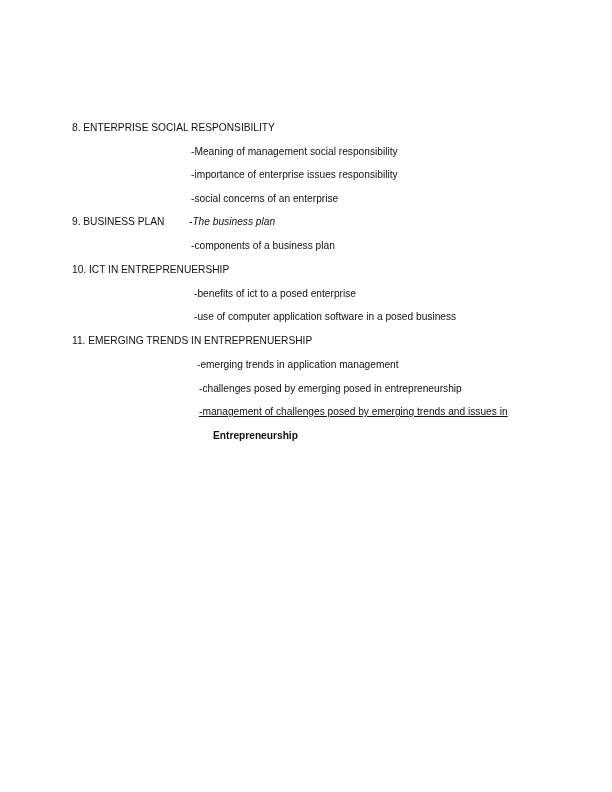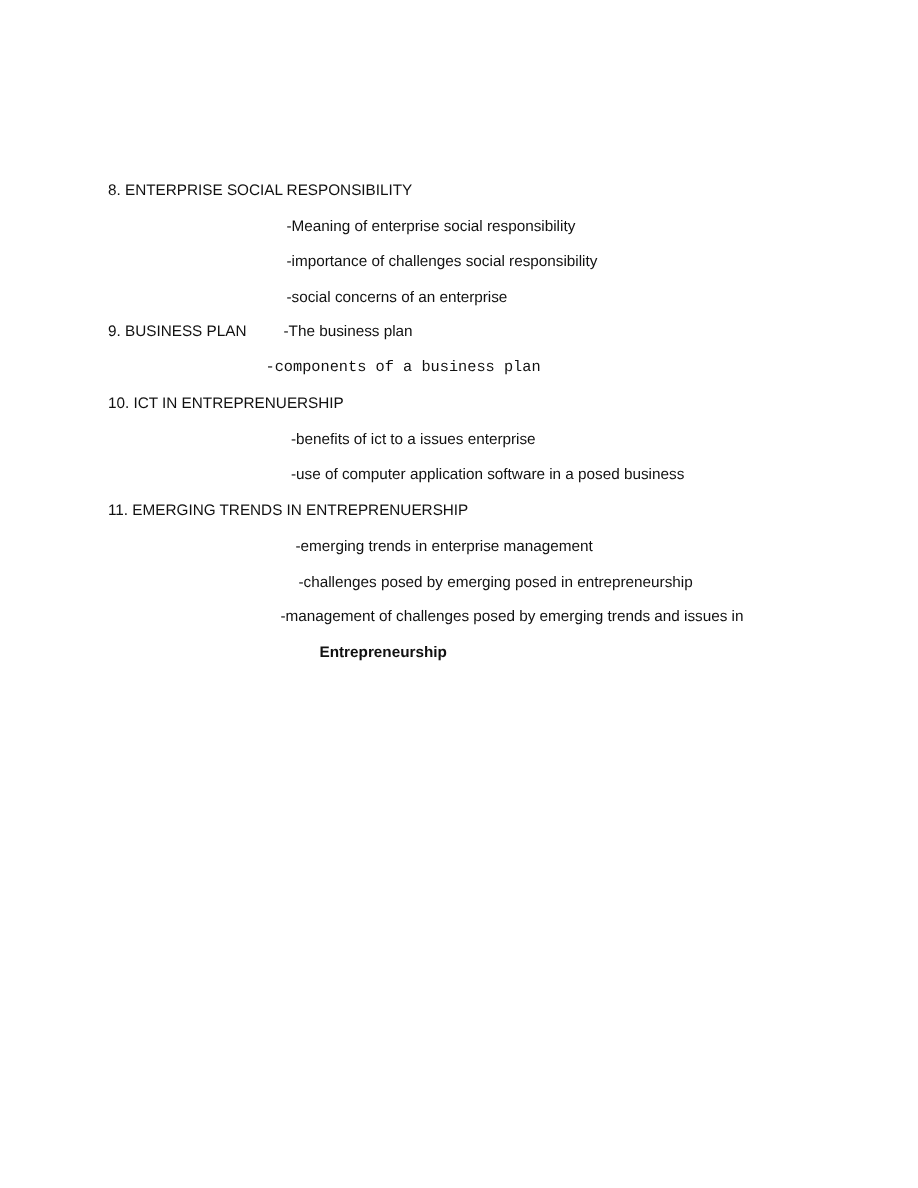--- a/index.html
+++ b/index.html
@@ -5,30 +5,30 @@
     html, body { margin: 0; padding: 0; background: #ffffff; }
     body { width: 612px; height: 792px; position: relative; overflow: hidden;
       font-family: "Liberation Sans", sans-serif; color: #111; font-size: 10.2px; }
     .line { position: absolute; white-space: nowrap; line-height: 12px; }
   </style>
 </head>
 <body>
 
 <div>
   <div class="line" style="left:72px;top:122px;">8. ENTERPRISE SOCIAL RESPONSIBILITY</div>
-  <div class="line" style="left:191px;top:146px;">-Meaning of enterprise social responsibility</div>
-  <div class="line" style="left:191px;top:169px;">-importance of challenges social responsibility</div>
+  <div class="line" style="left:191px;top:146px;">-Meaning of management social responsibility</div>
+  <div class="line" style="left:191px;top:169px;">-importance of enterprise issues responsibility</div>
   <div class="line" style="left:191px;top:193px;">-social concerns of an enterprise</div>
 
   <div class="line" style="left:72px;top:216px;">9. BUSINESS PLAN</div>
-  <div class="line" style="left:189px;top:216px;">-The business plan</div>
-  <div class="line" style="left:177px;top:240px;font-family:Liberation Mono, monospace;">-components of a business plan</div>
+  <div class="line" style="left:189px;top:216px;font-style:italic;">-The business plan</div>
+  <div class="line" style="left:191px;top:240px;">-components of a business plan</div>
 
   <div class="line" style="left:72px;top:264px;">10. ICT IN ENTREPRENUERSHIP</div>
-  <div class="line" style="left:194px;top:288px;">-benefits of ict to a issues enterprise</div>
+  <div class="line" style="left:194px;top:288px;">-benefits of ict to a posed enterprise</div>
   <div class="line" style="left:194px;top:311px;">-use of computer application software in a posed business</div>
 
   <div class="line" style="left:72px;top:335px;">11. EMERGING TRENDS IN ENTREPRENUERSHIP</div>
-  <div class="line" style="left:197px;top:359px;">-emerging trends in enterprise management</div>
+  <div class="line" style="left:197px;top:359px;">-emerging trends in application management</div>
   <div class="line" style="left:199px;top:383px;">-challenges posed by emerging posed in entrepreneurship</div>
-  <div class="line" style="left:187px;top:406px;">-management of challenges posed by emerging trends and issues in</div>
+  <div class="line" style="left:199px;top:406px;text-decoration:underline;">-management of challenges posed by emerging trends and issues in</div>
   <div class="line" style="left:213px;top:430px;font-weight:bold;">Entrepreneurship</div>
 </div>
 
 </body></html>

